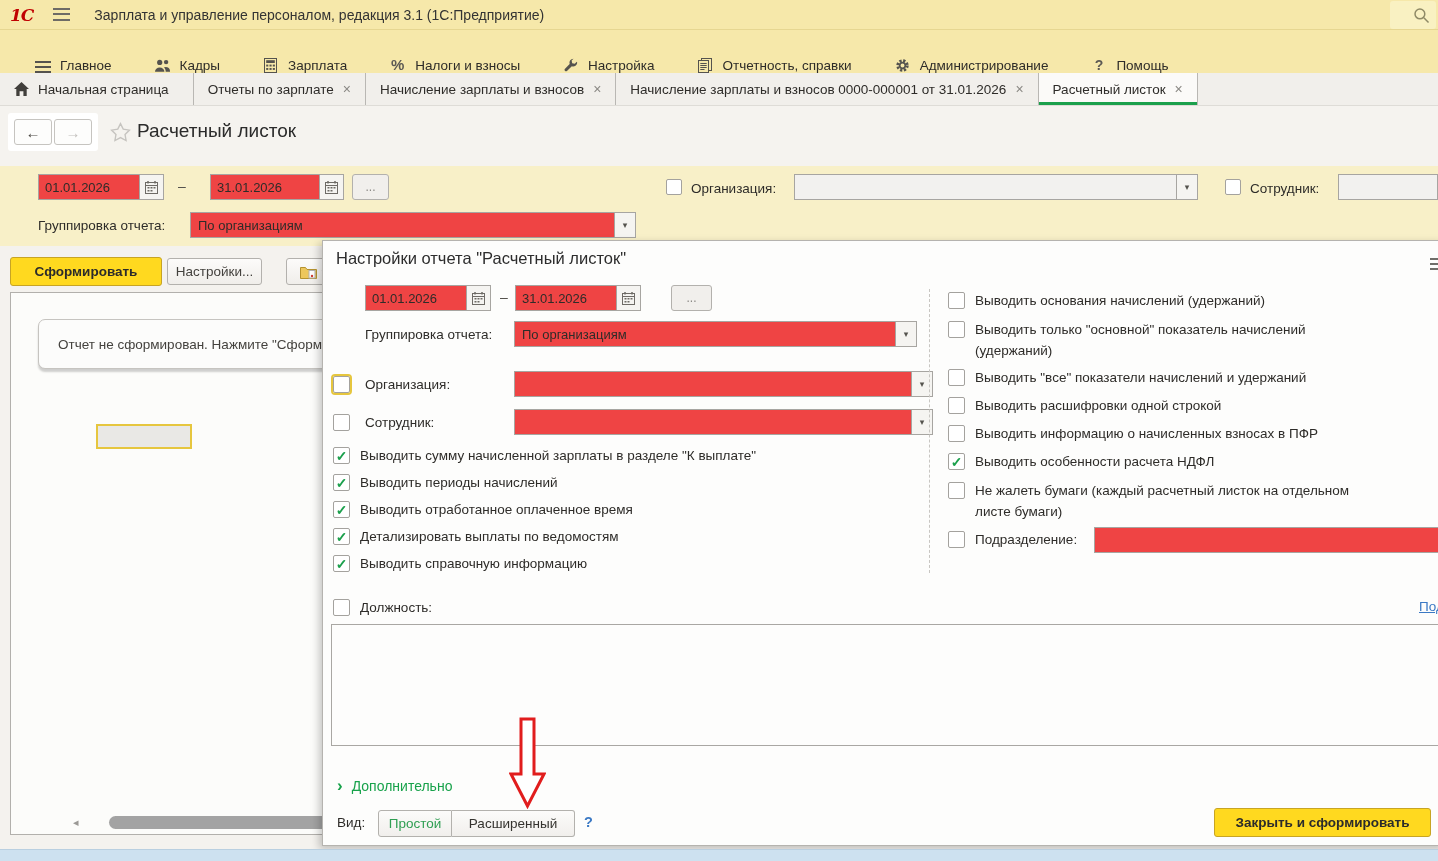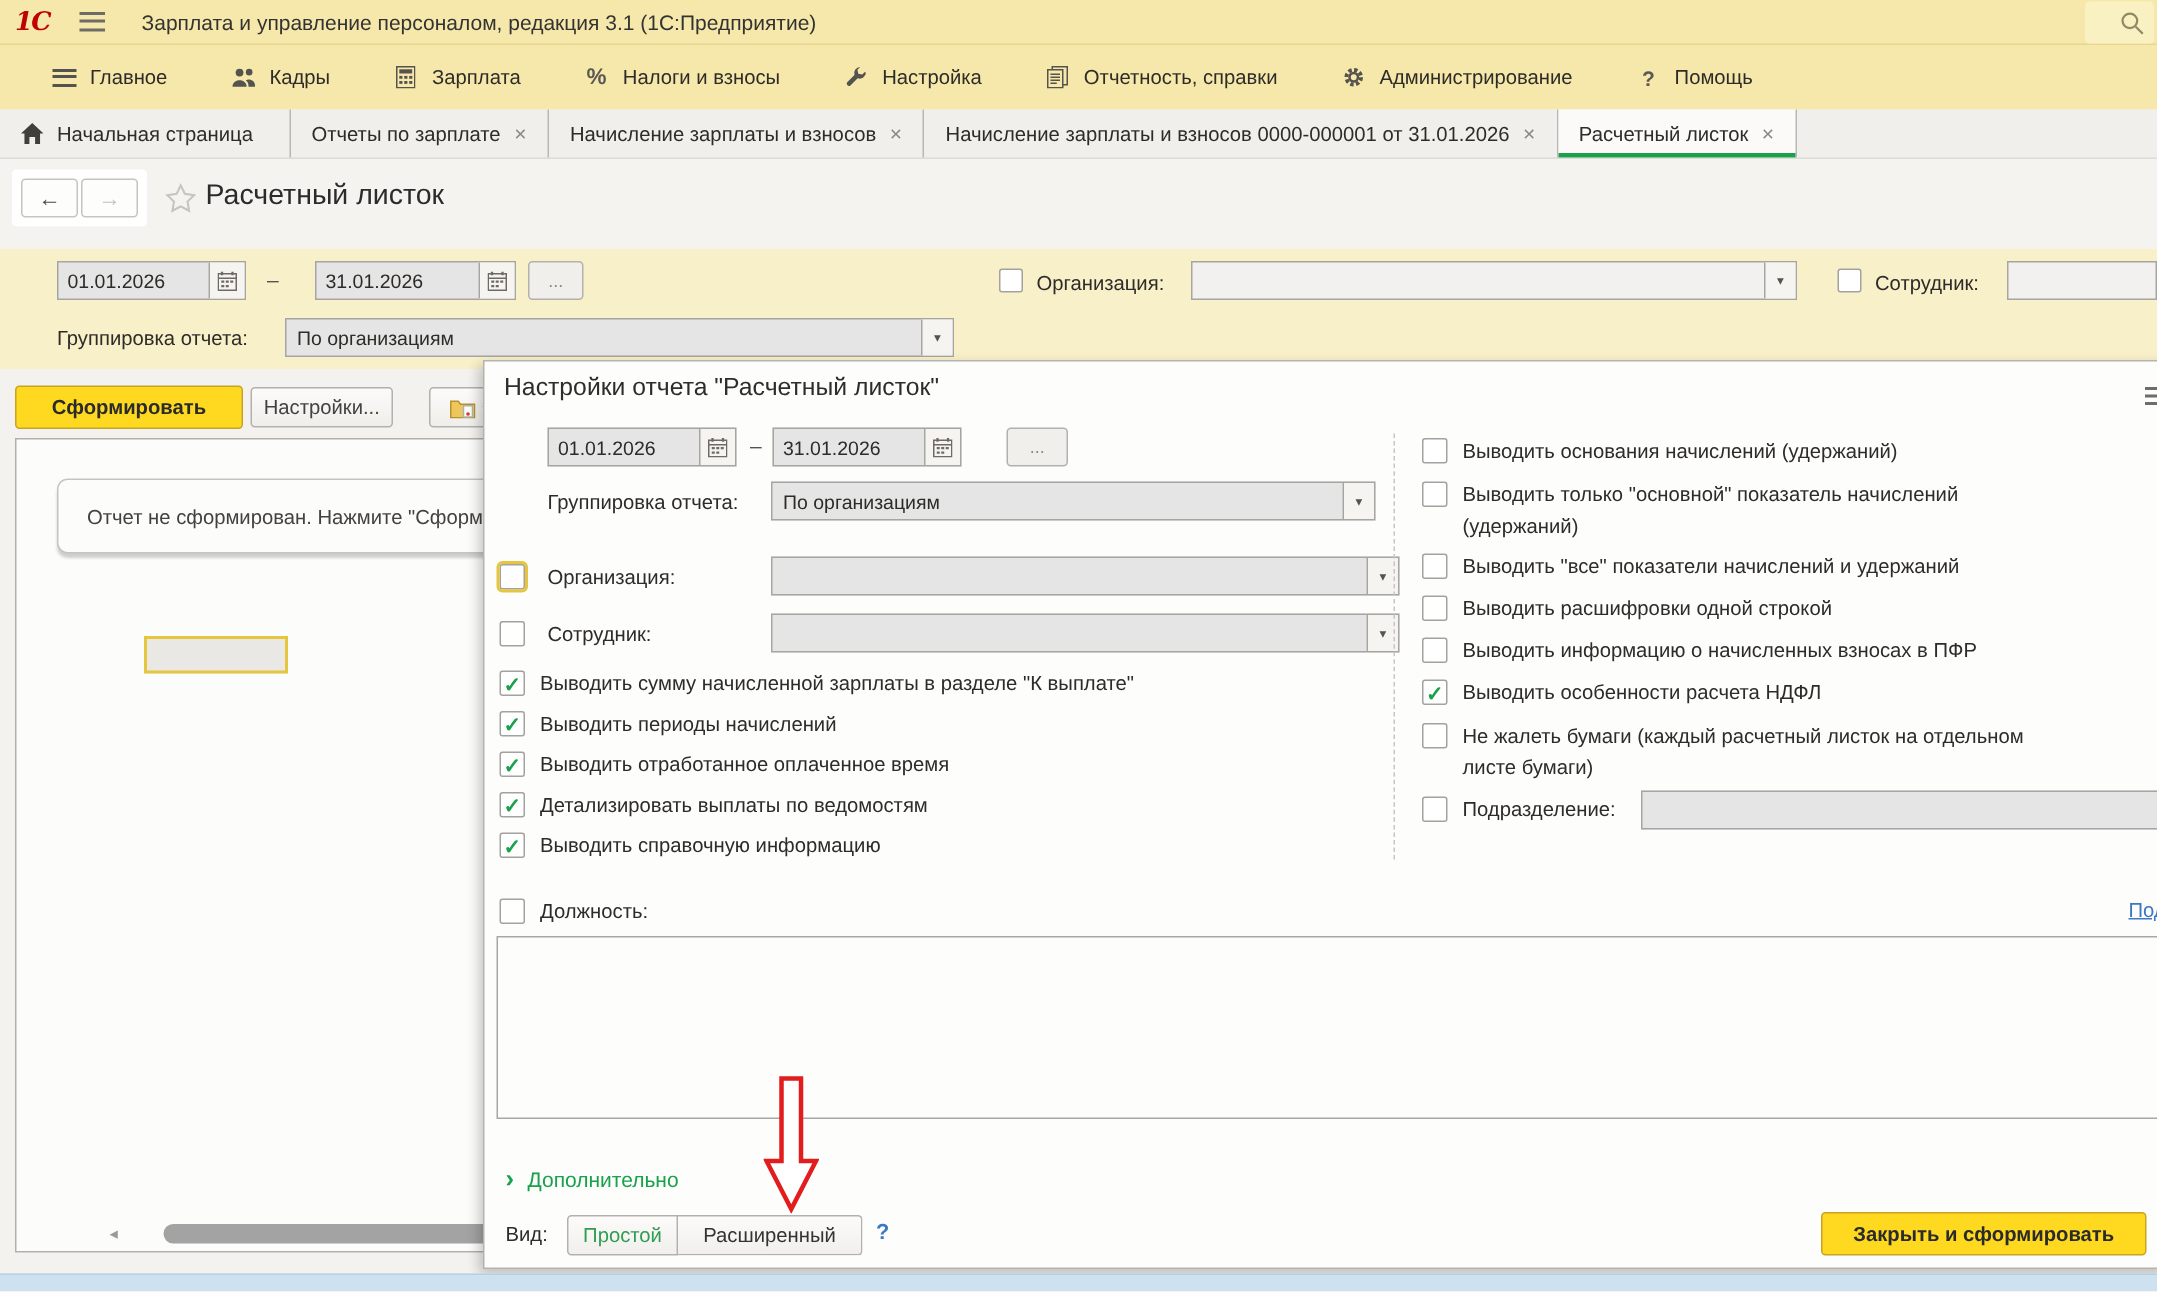--- a/index.html
+++ b/index.html
@@ -10,21 +10,21 @@
   
   .titlebar{position:absolute;left:0;top:0;width:1438px;height:30px;background:#f6e8aa;border-bottom:1px solid #e6d691;display:flex;align-items:center}
   .logo{margin-left:10px;color:#c00101;font-family:"DejaVu Serif",serif;font-style:italic;font-weight:bold;font-size:17px;letter-spacing:-1px}
   .hamb{width:17px;height:13px;border-top:2.5px solid #6e6b66;border-bottom:2.5px solid #6e6b66;position:relative;margin-left:20px}
   .hamb::after{content:"";position:absolute;left:0;right:0;top:2.8px;height:2.5px;background:#6e6b66}
   .apptitle{margin-left:24px;font-size:14px;color:#333}
   .searchbox{position:absolute;right:2px;top:1px;width:46px;height:28px;background:#f9f1c2;border-radius:3px;display:flex;align-items:center;justify-content:flex-end;padding-right:6px}
 
   
   .menubar{position:absolute;left:0;top:30px;width:1438px;height:43px;background:#f6e8aa;display:flex;align-items:center;padding-left:14px}
-  .mitem{display:flex;align-items:center;gap:9px;padding:0 21px;height:100%;font-size:13.5px;color:#2e2c29;cursor:default;white-space:nowrap}
+  .mitem{display:flex;align-items:flex-end;gap:9px;padding:0 21px;height:100%;font-size:13.5px;color:#2e2c29;cursor:default;white-space:nowrap}
   .mico{display:inline-flex;width:17px;justify-content:center;color:#5b5954;font-weight:bold}
   .hamb2{width:16px;height:12px;border-top:2.4px solid #55534e;border-bottom:2.4px solid #55534e;position:relative}
   .hamb2::after{content:"";position:absolute;left:0;right:0;top:2.5px;height:2.4px;background:#55534e}
 
   
   .tabbar{position:absolute;left:0;top:73px;width:1438px;height:33px;background:#f1efeb;display:flex;border-bottom:1px solid #dedcd7}
   .tab{display:flex;align-items:center;gap:9px;padding:0 14px;font-size:13.5px;color:#2e2c29;border-right:1px solid #b9b7b3;position:relative;white-space:nowrap}
   .tab .x{color:#8a8884;font-size:14px;line-height:1;cursor:pointer}
   .tab.active{background:#fbfaf8}
   .tab.active::after{content:"";position:absolute;left:0;right:0;bottom:0;height:3px;background:#1ba04c}
@@ -33,21 +33,21 @@
   .navrow{position:absolute;left:0;top:106px;width:1438px;height:60px;background:#f5f3ef}
   .navgroup{position:absolute;left:8px;top:7px;width:90px;height:38px;background:#fff;border-radius:3px;display:flex;align-items:center;justify-content:center;gap:2px}
   .navbtn{width:38px;height:26px;border:1px solid #c6c4c0;border-radius:3px;background:#fdfdfc;display:flex;align-items:center;justify-content:center;font-size:15px}
   .navbtn.back{color:#4a4843}
   .navbtn.fwd{color:#c3c1bd}
   .star{position:absolute;left:110px;top:16px}
   .pagetitle{position:absolute;left:137px;top:14px;font-size:19px;color:#2b2b2b}
 
   
   .filterpanel{position:absolute;left:0;top:166px;width:1438px;height:80px;background:#f8f0c8}
-  .field{position:absolute;background:#e5e5e5;border:1px solid #a7a5a1;height:26px;display:flex;align-items:stretch}
+  .field{position:absolute;background:#ef4444;border:1px solid #a7a5a1;height:26px;display:flex;align-items:stretch}
   .field input{border:none;outline:none;font-size:13px;font-family:inherit;padding:0 6px;flex:1;min-width:0;background:transparent;color:#2e2c29}
   .sq-btn{width:24px;border-left:1px solid #a7a5a1;background:#f5f4f1;display:flex;align-items:center;justify-content:center;flex:none}
   .dd-btn{width:21px;border-left:1px solid #a7a5a1;background:#f5f4f1;display:flex;align-items:center;justify-content:center;flex:none;color:#55534e;font-size:9px}
   .selval{flex:1;display:flex;align-items:center;padding:0 7px;font-size:13px;color:#2e2c29;overflow:hidden;white-space:nowrap}
   .lbl{font-size:13.5px;color:#2e2c29;white-space:nowrap}
   .cb{width:16px;height:16px;background:#fff;border:1px solid #a4a29e;border-radius:2px;display:inline-flex;align-items:center;justify-content:center;flex:none}
   .cb .mk{color:#1ba04c;font-weight:bold;font-size:14px;line-height:1}
   .cb.focus{outline:2px solid #e6c63e}
   .btn-ellipsis{position:absolute;width:37px;height:26px;background:#f1efec;border:1px solid #b3b1ad;border-radius:3px;color:#8a8884;font-size:12px;display:flex;align-items:center;justify-content:center}
   .dash{position:absolute;font-size:14px;color:#55534e}

